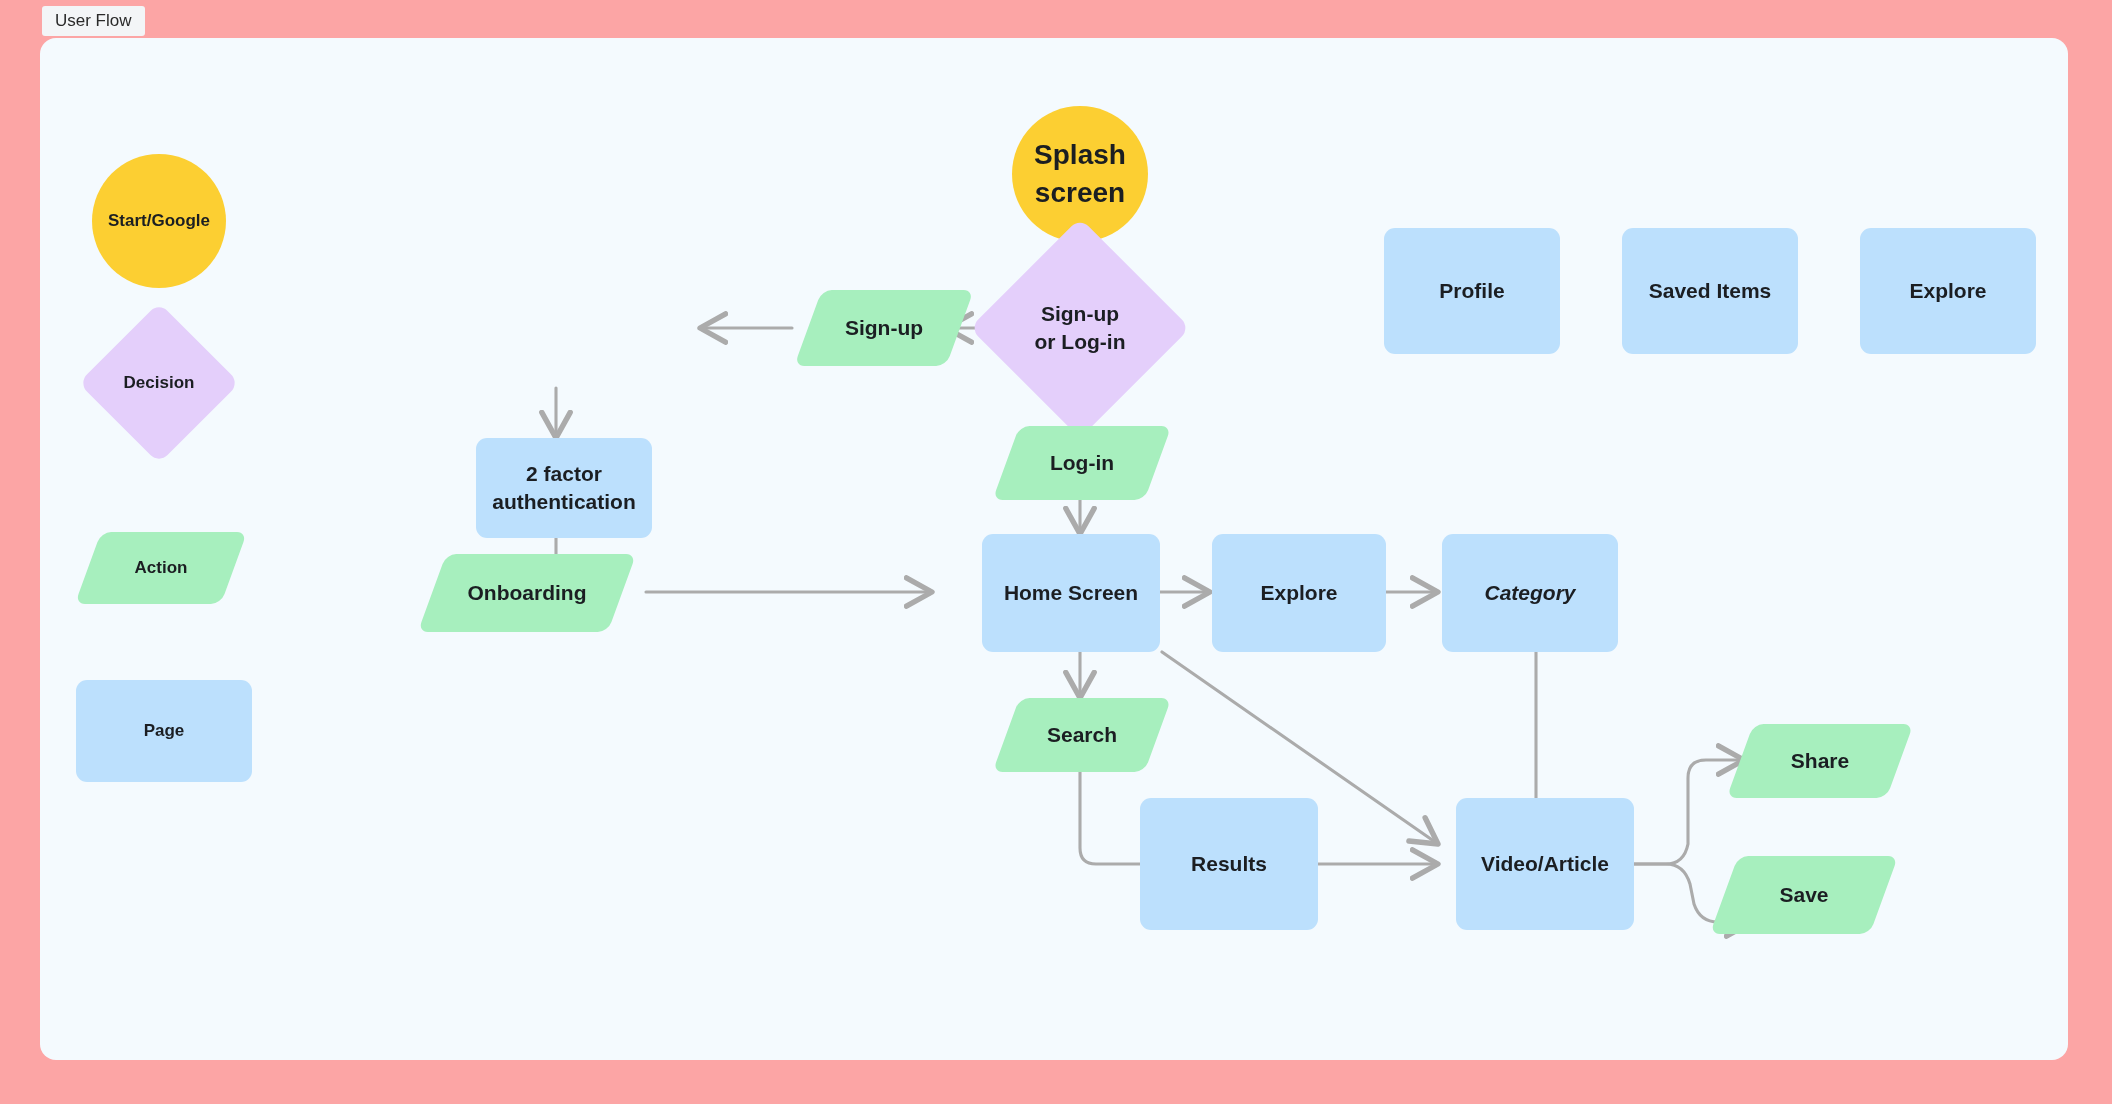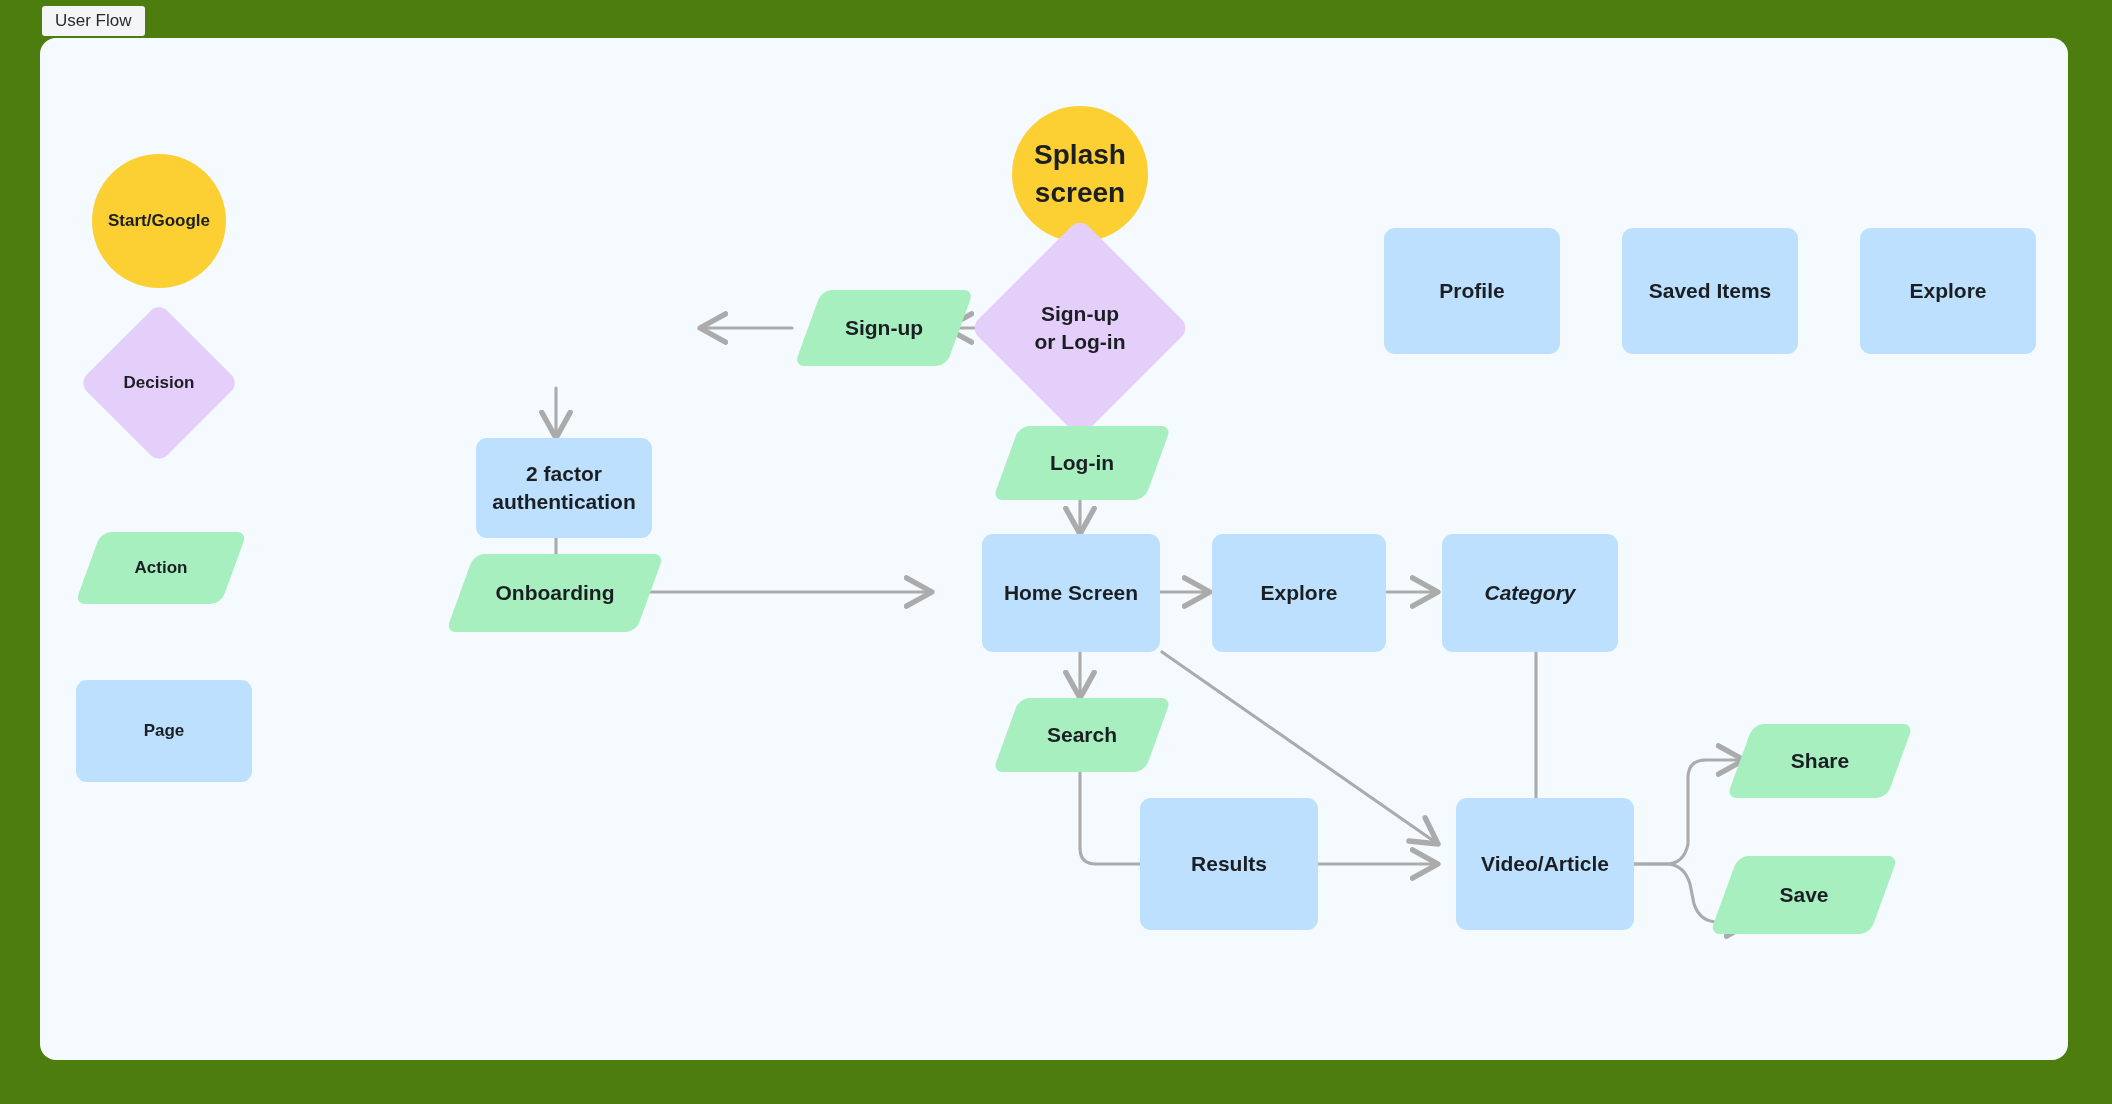--- a/index.html
+++ b/index.html
@@ -6,21 +6,21 @@
   html, body {
     margin: 0; padding: 0;
     background: #000000;
     width: 2112px; height: 1104px;
     overflow: hidden;
     font-family: "Liberation Sans", sans-serif;
   }
   #stage {
     position: relative;
     width: 2112px; height: 1104px;
-    background: #4d7c0f;
+    background: #fca5a5;
   }
   
   #flow-tab {
     position: absolute;
     left: 42px; top: 6px;
     background: #F3F5F7;
     color: #2A2A2A;
     font-size: 17px;
     padding: 6px 13px 7px 13px;
     border-radius: 3px;
@@ -185,21 +185,21 @@
       <span class="par-shape"></span>
       <span class="par-label">Sign-up</span>
     </div>
 
 
     <div class="node n-page flow-label" style="left:436px; top:400px; width:176px; height:100px;">
       <span>2 factor
 authentication</span>
     </div>
 
-    <div class="node n-action flow-label" style="left:420px; top:516px; width:190px; height:78px;">
+    <div class="node n-action flow-label" style="left:392px; top:516px; width:190px; height:78px;">
       <span class="par-shape"></span>
       <span class="par-label">Onboarding</span>
     </div>
 
     <div class="node n-action flow-label" style="left:966px; top:388px; width:152px; height:74px;">
       <span class="par-shape"></span>
       <span class="par-label">Log-in</span>
     </div>
 
     <div class="node n-page flow-label" style="left:942px; top:496px; width:178px; height:118px;">

